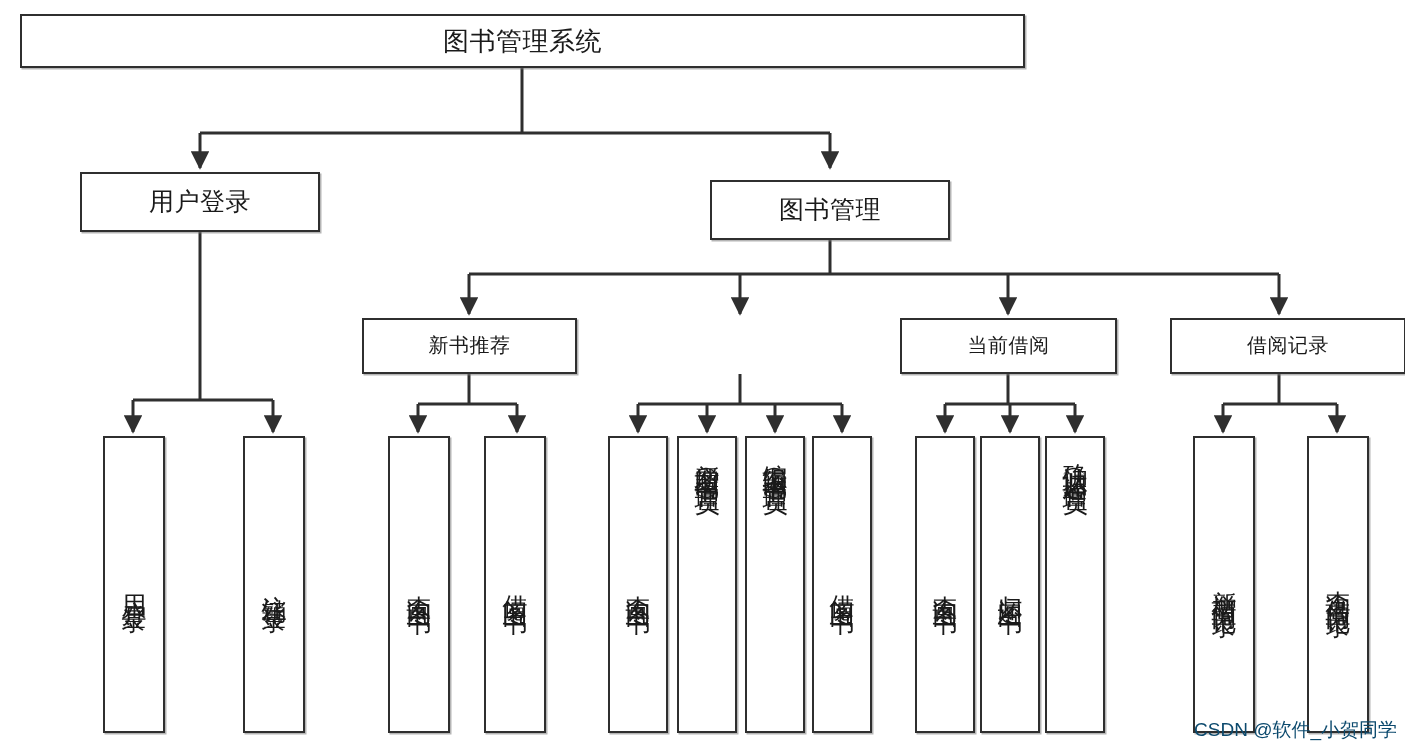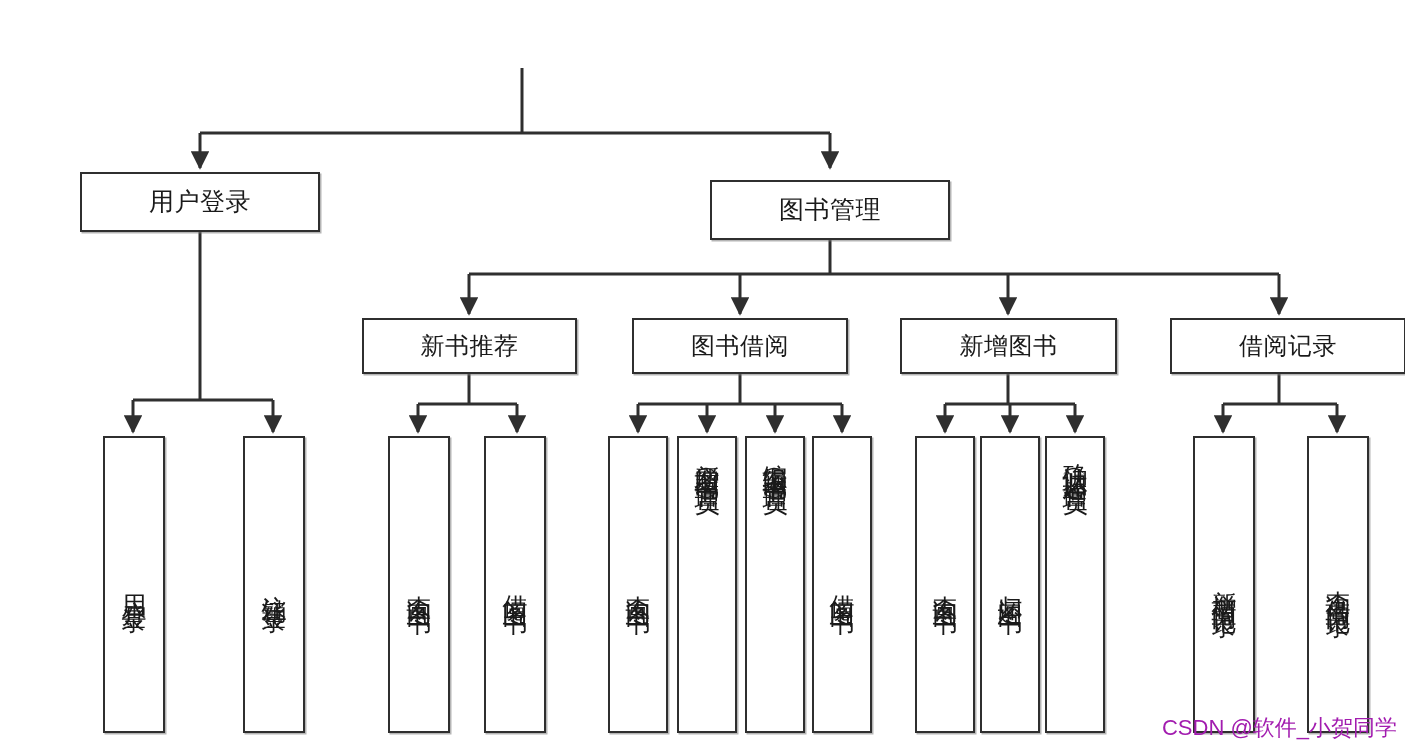--- a/index.html
+++ b/index.html
@@ -44,21 +44,21 @@
     line-height: 1.18;
     letter-spacing: 0.5px;
   }
   
   .node.h .label {
     writing-mode: horizontal-tb;
     font-size: 25px;
   }
   .node.root .label { font-size: 26px; }
   .node.lvl2 .label { font-size: 25px; }
-  .node.lvl3 .label { font-size: 24px; }
+  .node.lvl3 .label { font-size: 20px; }
   
   .node.v {
     align-items: flex-start;
     padding-top: 6px;
   }
   .node.v .label {
     writing-mode: vertical-rl;
     text-orientation: upright;
     font-size: 25px;
     line-height: 1.0;
@@ -67,22 +67,22 @@
   }
   .node.v.tall .label { letter-spacing: 4px; }
   .node.v.center {
     align-items: center;
     padding-top: 0;
   }
   .watermark {
     position: absolute;
     right: 8px;
     bottom: 4px;
-    font-size: 22px;
-    color: #a21caf;
+    font-size: 19px;
+    color: #0c4a6e;
     white-space: nowrap;
     z-index: 3;
     font-family: "Liberation Sans", "DejaVu Sans", sans-serif;
   }
 </style>
 </head>
 <body>
 
 <div id="canvas">
 
@@ -130,39 +130,39 @@
       <path d="M 1010 404 L 1010 432" marker-end="url(#arrow)"></path>
       <path d="M 1075 404 L 1075 432" marker-end="url(#arrow)"></path>
 
       <path d="M 1279 374 L 1279 404"></path>
       <path d="M 1223 404 L 1337 404"></path>
       <path d="M 1223 404 L 1223 432" marker-end="url(#arrow)"></path>
       <path d="M 1337 404 L 1337 432" marker-end="url(#arrow)"></path>
     </g>
   </svg>
 
+  <div class="node h root" style="left:20px; top:14px; width:1005px; height:54px;">
+    <span class="label">图书管理系统</span>
+  </div>
 
   <div class="node h lvl2" style="left:80px; top:172px; width:240px; height:60px;">
     <span class="label">用户登录</span>
   </div>
 
   <div class="node h lvl2" style="left:710px; top:180px; width:240px; height:60px;">
     <span class="label">图书管理</span>
   </div>
 
   <div class="node h lvl3" style="left:362px; top:318px; width:215px; height:56px;">
     <span class="label">新书推荐</span>
   </div>
 
-  <div class="node h lvl3" style="left:632px; top:318px; width:216px; height:56px;">
-    <span class="label">图书借阅</span>
-  </div>
 
   <div class="node h lvl3" style="left:900px; top:318px; width:217px; height:56px;">
-    <span class="label">新增图书</span>
+    <span class="label">当前借阅</span>
   </div>
 
   <div class="node h lvl3" style="left:1170px; top:318px; width:236px; height:56px;">
     <span class="label">借阅记录</span>
   </div>
 
   <div class="node v center" style="left:103px; top:436px; width:62px; height:297px;">
     <span class="label">用户登录</span>
   </div>
 

